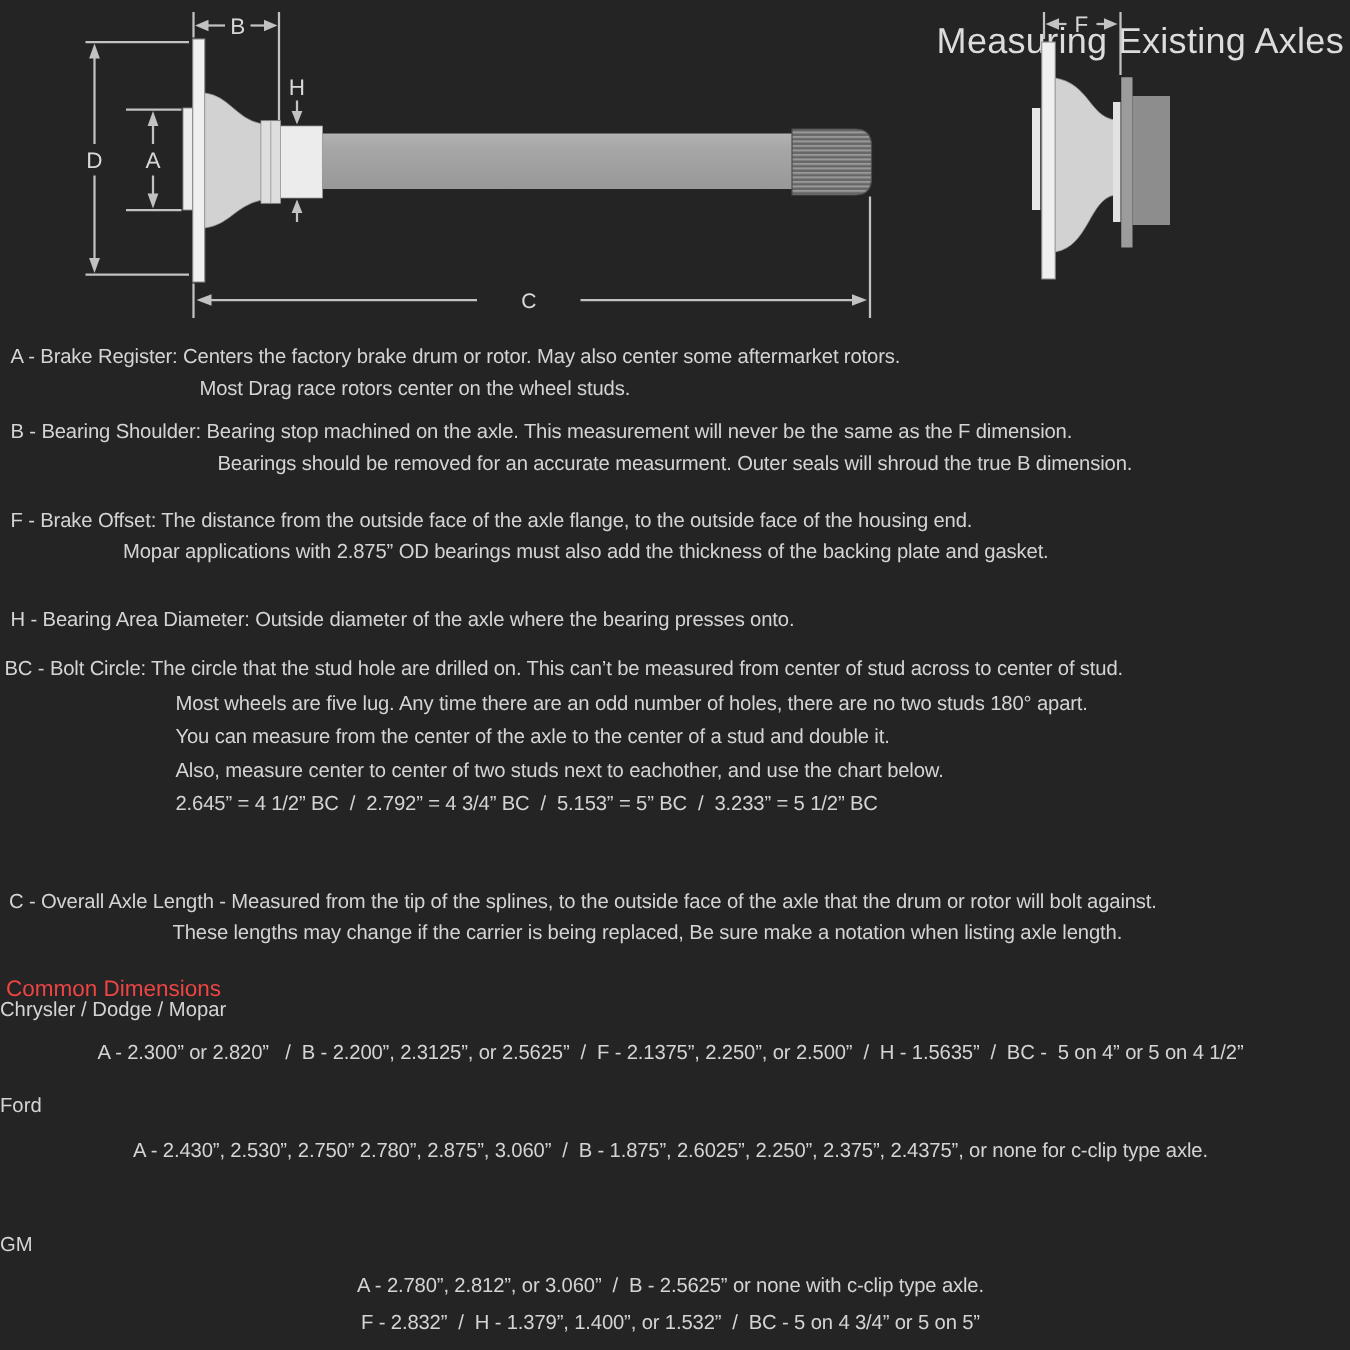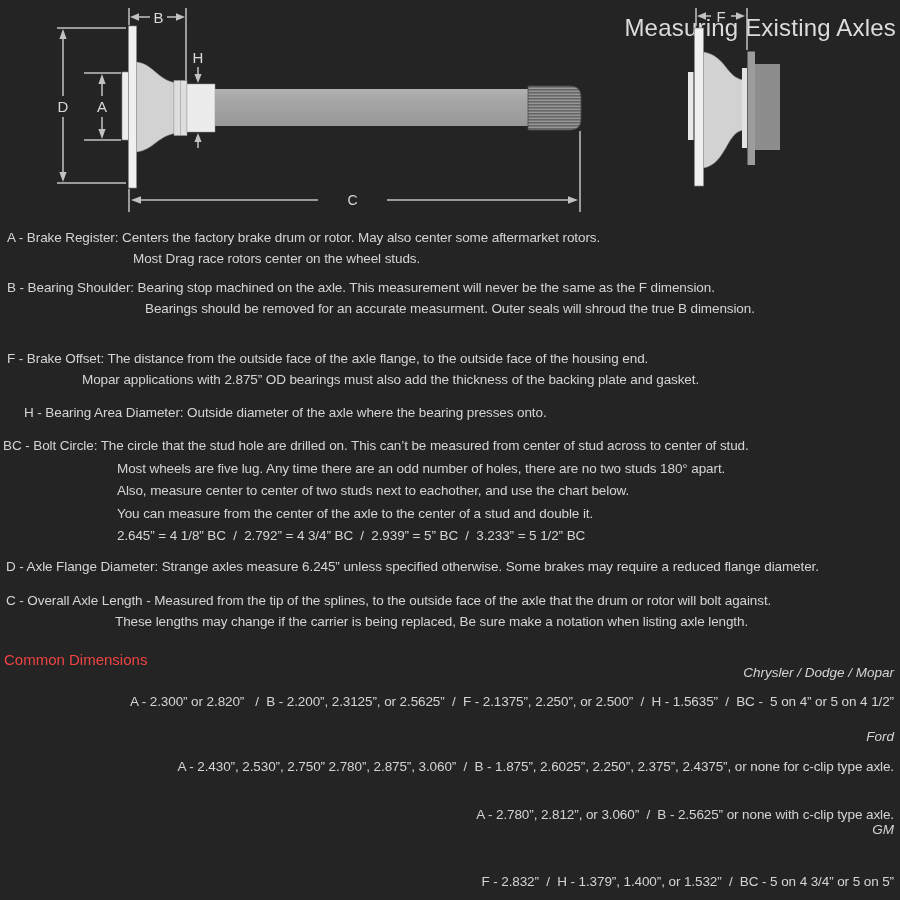--- a/index.html
+++ b/index.html
@@ -9,22 +9,22 @@
   }
   .abs{position:absolute;}
   .title{
     left:0;width:896px;text-align:right;top:14px;
     font-size:24px;color:#dcdcdc;letter-spacing:0.2px;
   }
   .def{left:0;width:876px;}
   .line{font-size:13.5px;line-height:21px;white-space:pre;color:#d4d4d4;letter-spacing:-0.1px;}
   .bc .line{line-height:22.5px;}
   .cd-heading{font-size:15px;color:#ef4444;}
-  .group-name{left:0;width:894px;text-align:right;font-size:13.5px;color:#d4d4d4;font-style:italic;}
-  .group-line{left:0;width:894px;text-align:right;font-size:13.5px;color:#d4d4d4;white-space:pre;letter-spacing:-0.1px;}
+  .group-name{left:0;width:894px;text-align:left;font-size:13.5px;color:#d4d4d4;}
+  .group-line{left:0;width:894px;text-align:center;font-size:13.5px;color:#d4d4d4;white-space:pre;letter-spacing:-0.1px;}
   svg text{font-family:"Liberation Sans",sans-serif;fill:#d8d8d8;}
 </style>
 </head>
 <body>
 
 <div class="canvas">
 
   <div class="abs title">Measuring Existing Axles</div>
 
   <svg class="abs" style="left:0;top:0" width="900" height="224" viewBox="0 0 900 224">
@@ -135,51 +135,48 @@
   <div class="abs def" style="top:227px">
     <div class="line" style="padding-left:7px">A - Brake Register: Centers the factory brake drum or rotor. May also center some aftermarket rotors.</div>
     <div class="line" style="padding-left:133px">Most Drag race rotors center on the wheel studs.</div>
   </div>
 
   <div class="abs def" style="top:277px">
     <div class="line" style="padding-left:7px">B - Bearing Shoulder: Bearing stop machined on the axle. This measurement will never be the same as the F dimension.</div>
     <div class="line" style="padding-left:145px">Bearings should be removed for an accurate measurment. Outer seals will shroud the true B dimension.</div>
   </div>
 
-  <div class="abs def" style="top:348px">
+  <div class="abs def" style="top:336px">
     <div class="line" style="padding-left:7px">F - Brake Offset: The distance from the outside face of the axle flange, to the outside face of the housing end.</div>
     <div class="line" style="padding-left:82px">Mopar applications with 2.875” OD bearings must also add the thickness of the backing plate and gasket.</div>
   </div>
 
   <div class="abs def" style="top:402px">
-    <div class="line" style="padding-left:24px">H - Bearing Area Diameter: Outside diameter of the axle where the bearing presses onto.</div>
+    <div class="line" style="padding-left:7px">H - Bearing Area Diameter: Outside diameter of the axle where the bearing presses onto.</div>
   </div>
 
   <div class="abs def bc" style="top:435px">
     <div class="line" style="padding-left:3px">BC - Bolt Circle: The circle that the stud hole are drilled on. This can’t be measured from center of stud across to center of stud.</div>
     <div class="line" style="padding-left:117px">Most wheels are five lug. Any time there are an odd number of holes, there are no two studs 180° apart.</div>
+    <div class="line" style="padding-left:117px">You can measure from the center of the axle to the center of a stud and double it.</div>
     <div class="line" style="padding-left:117px">Also, measure center to center of two studs next to eachother, and use the chart below.</div>
-    <div class="line" style="padding-left:117px">You can measure from the center of the axle to the center of a stud and double it.</div>
-    <div class="line" style="padding-left:117px">2.645” = 4 1/8” BC  /  2.792” = 4 3/4” BC  /  2.939” = 5” BC  /  3.233” = 5 1/2” BC</div>
+    <div class="line" style="padding-left:117px">2.645” = 4 1/2” BC  /  2.792” = 4 3/4” BC  /  5.153” = 5” BC  /  3.233” = 5 1/2” BC</div>
   </div>
 
-  <div class="abs def" style="top:556px">
-    <div class="line" style="padding-left:6px">D - Axle Flange Diameter: Strange axles measure 6.245” unless specified otherwise. Some brakes may require a reduced flange diameter.</div>
-  </div>
 
   <div class="abs def" style="top:590px">
     <div class="line" style="padding-left:6px">C - Overall Axle Length - Measured from the tip of the splines, to the outside face of the axle that the drum or rotor will bolt against.</div>
     <div class="line" style="padding-left:115px">These lengths may change if the carrier is being replaced, Be sure make a notation when listing axle length.</div>
   </div>
 
   <div class="abs cd-heading" style="left:4px;top:651px">Common Dimensions</div>
 
   <div class="abs group-name" style="top:665px">Chrysler / Dodge / Mopar</div>
   <div class="abs group-line" style="top:694px">A - 2.300” or 2.820”   /  B - 2.200”, 2.3125”, or 2.5625”  /  F - 2.1375”, 2.250”, or 2.500”  /  H - 1.5635”  /  BC -  5 on 4” or 5 on 4 1/2”</div>
 
   <div class="abs group-name" style="top:729px">Ford</div>
   <div class="abs group-line" style="top:759px">A - 2.430”, 2.530”, 2.750” 2.780”, 2.875”, 3.060”  /  B - 1.875”, 2.6025”, 2.250”, 2.375”, 2.4375”, or none for c-clip type axle.</div>
 
   <div class="abs group-name" style="top:822px">GM</div>
-  <div class="abs group-line" style="top:807px">A - 2.780”, 2.812”, or 3.060”  /  B - 2.5625” or none with c-clip type axle.</div>
+  <div class="abs group-line" style="top:849px">A - 2.780”, 2.812”, or 3.060”  /  B - 2.5625” or none with c-clip type axle.</div>
   <div class="abs group-line" style="top:874px">F - 2.832”  /  H - 1.379”, 1.400”, or 1.532”  /  BC - 5 on 4 3/4” or 5 on 5”</div>
 
 </div>
 
 </body></html>

